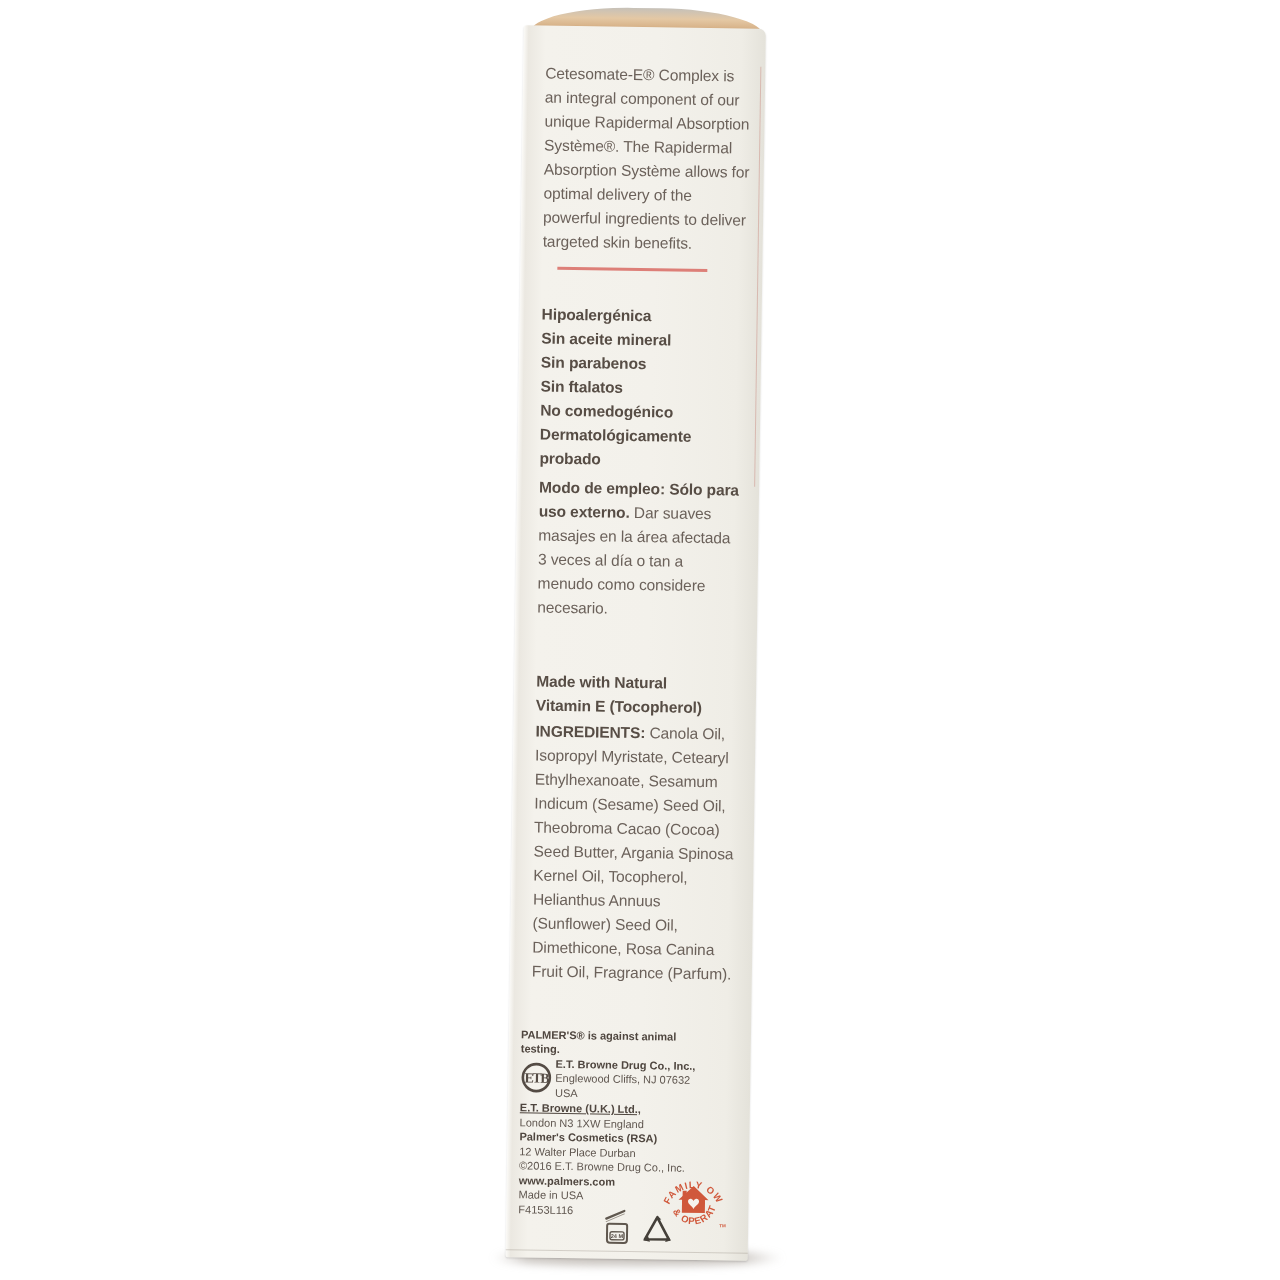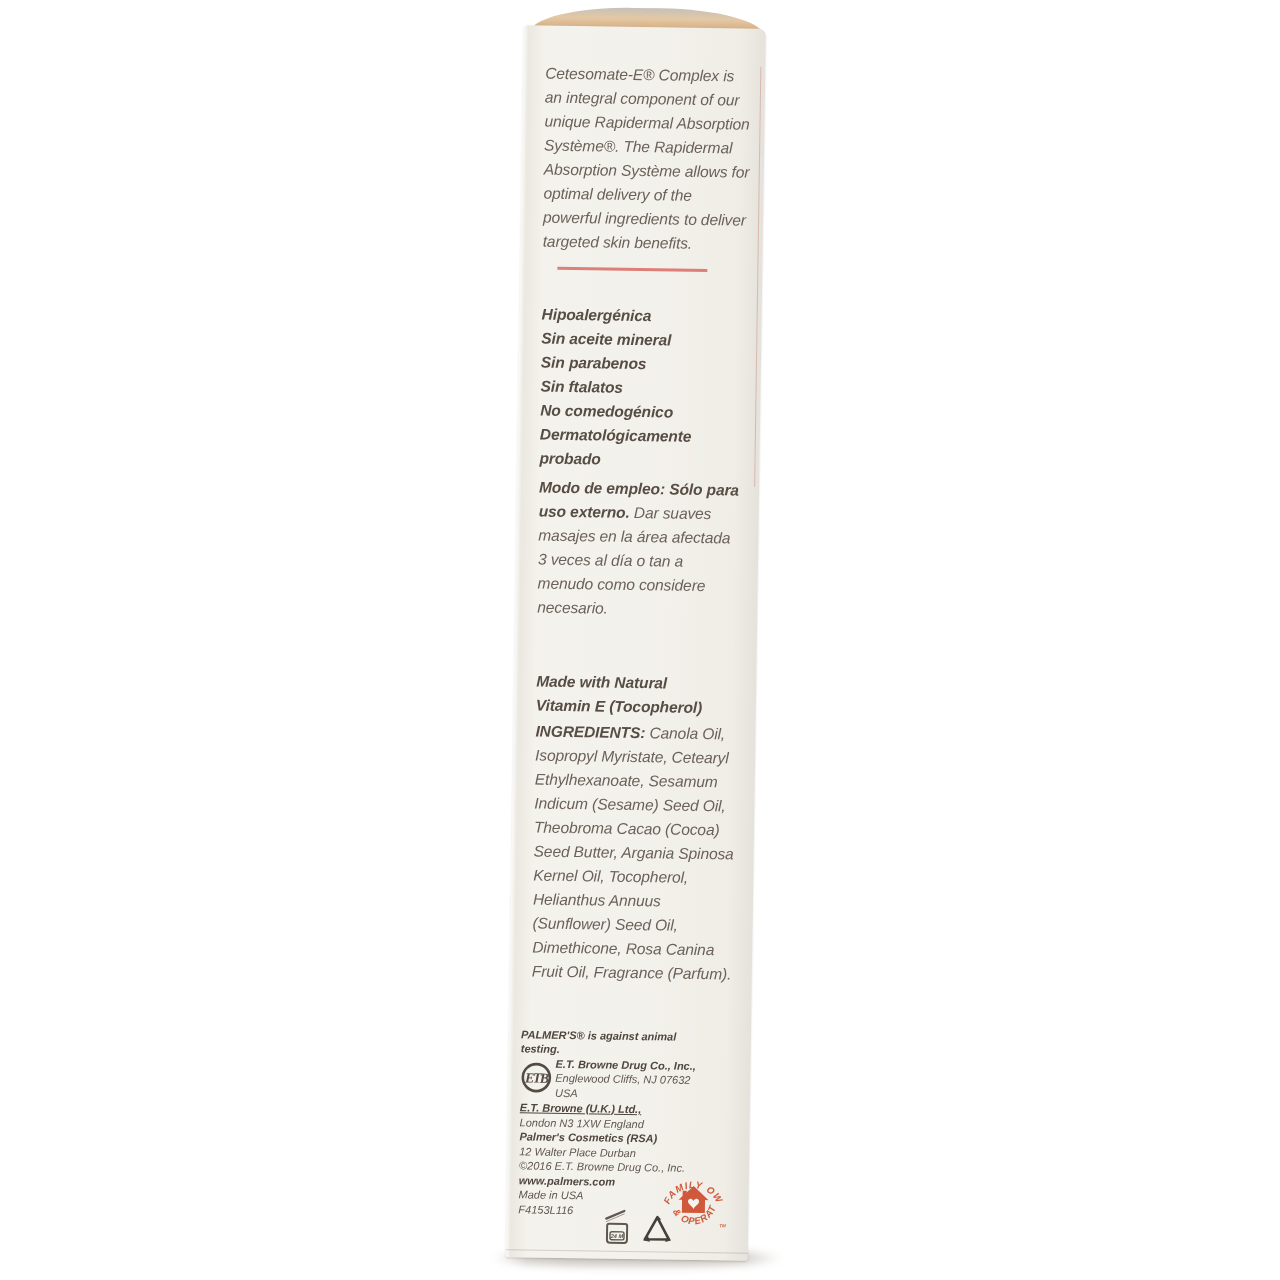--- a/index.html
+++ b/index.html
@@ -1,20 +1,20 @@
 <!DOCTYPE html>
 <html><head>
 <meta charset="utf-8">
 <style>
   html,body{margin:0;padding:0;}
   body{
     width:1280px;height:1280px;background:#ffffff;position:relative;overflow:hidden;
     font-family:"Liberation Sans","DejaVu Sans",sans-serif;
   }
-  .scene{position:absolute;inset:0;font-style:italic;}
+  .scene{position:absolute;inset:0;}
   .ground-shadow{
     position:absolute;left:492px;top:1250px;width:292px;height:16px;
     background:linear-gradient(90deg,rgba(150,140,130,.0),rgba(150,140,130,.5) 12%,rgba(150,140,130,.5) 85%,rgba(150,140,130,0));
     filter:blur(4px);border-radius:50%;
   }
   .box-wrap{
     position:absolute;left:510px;top:6px;width:250px;height:1256px;
     transform:rotate(0.85deg);transform-origin:50% 55%;
   }
   .top-flap{

